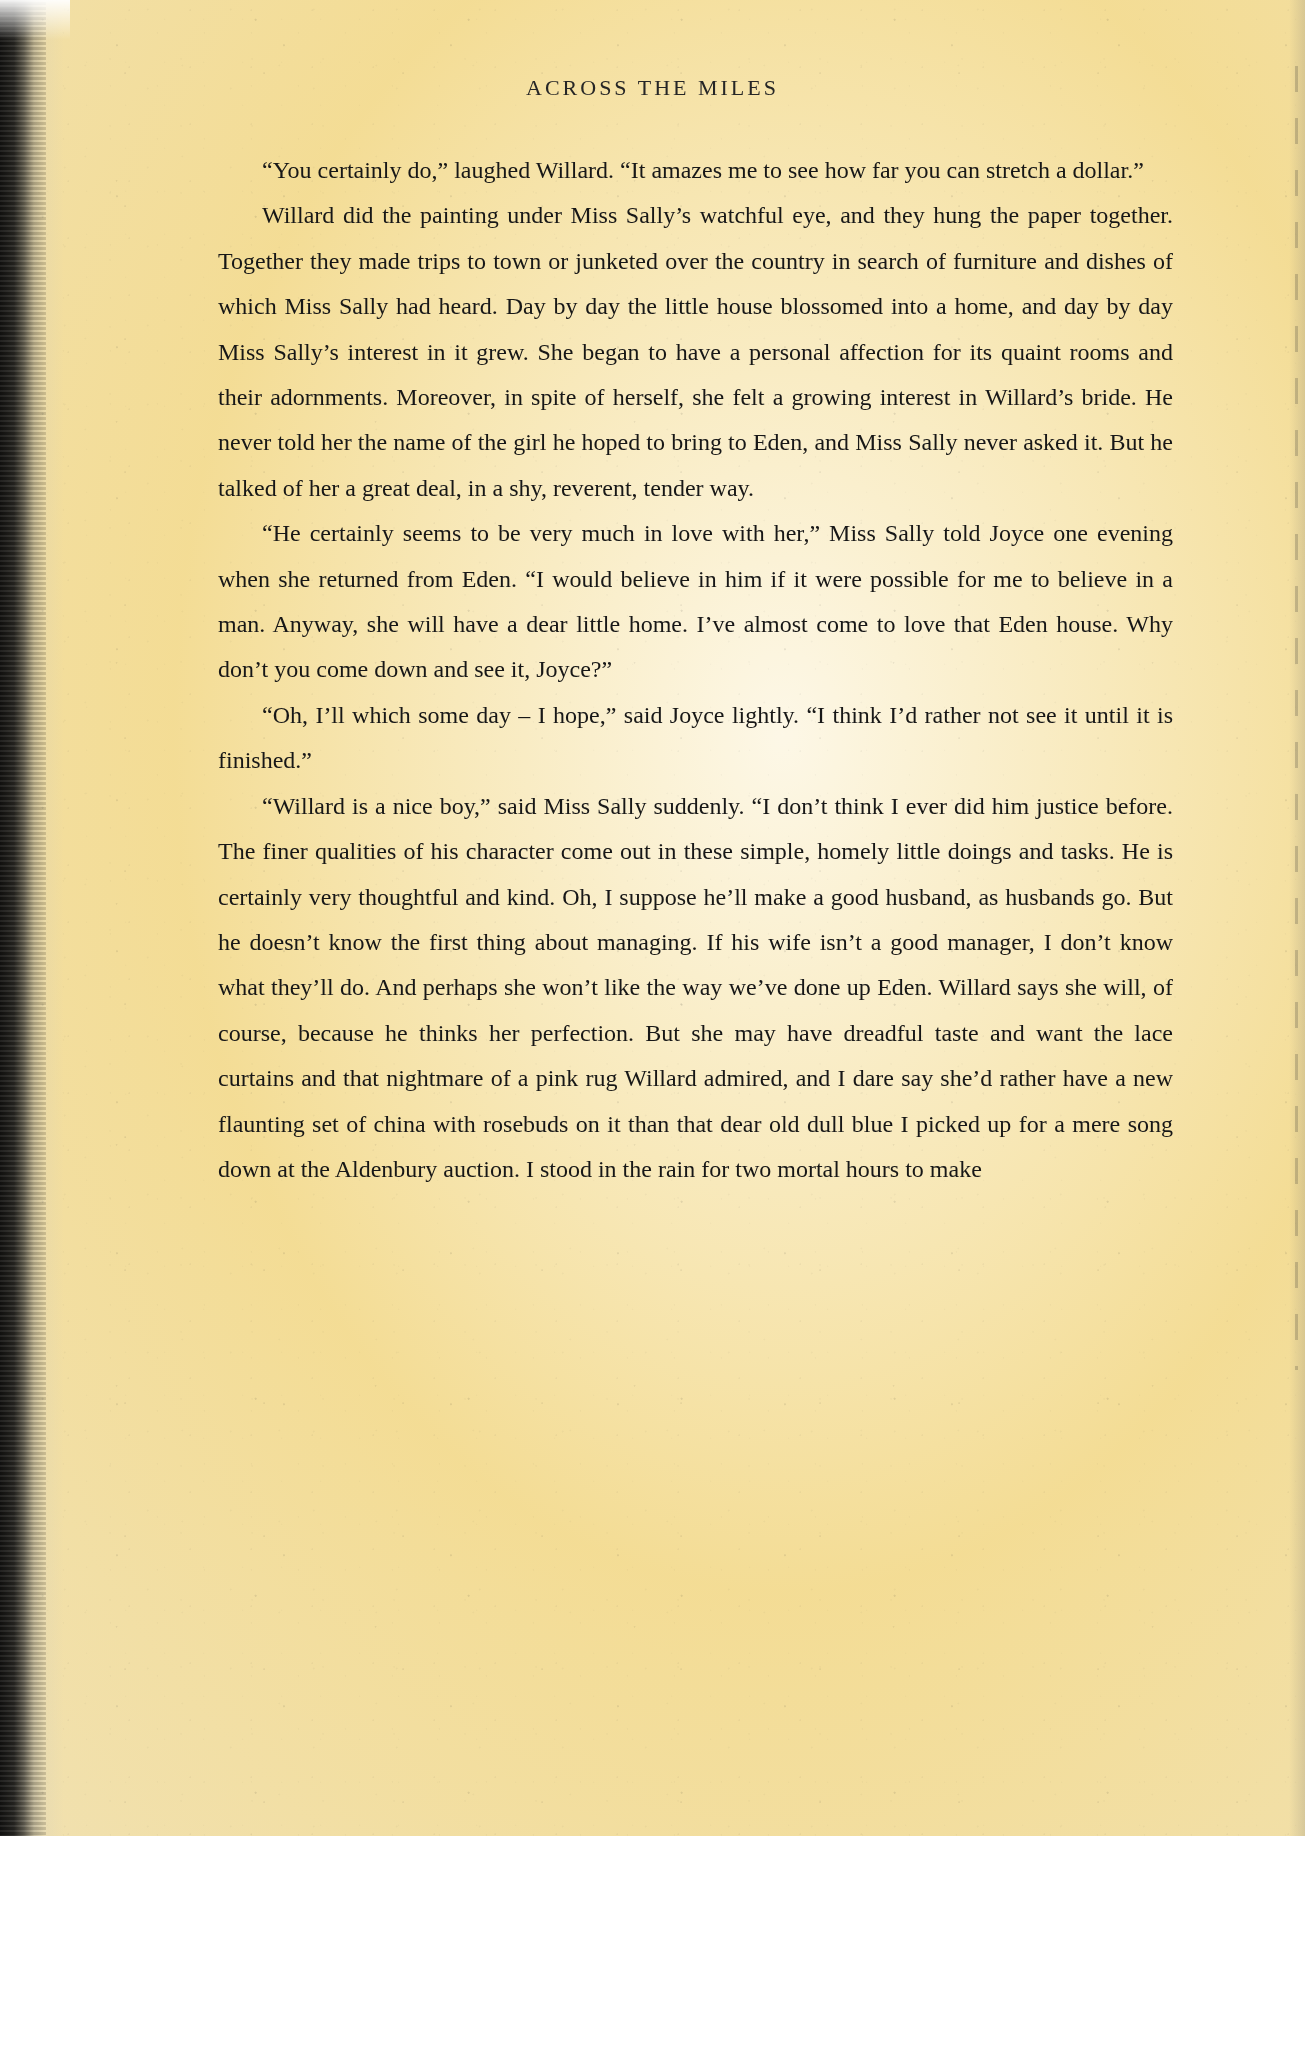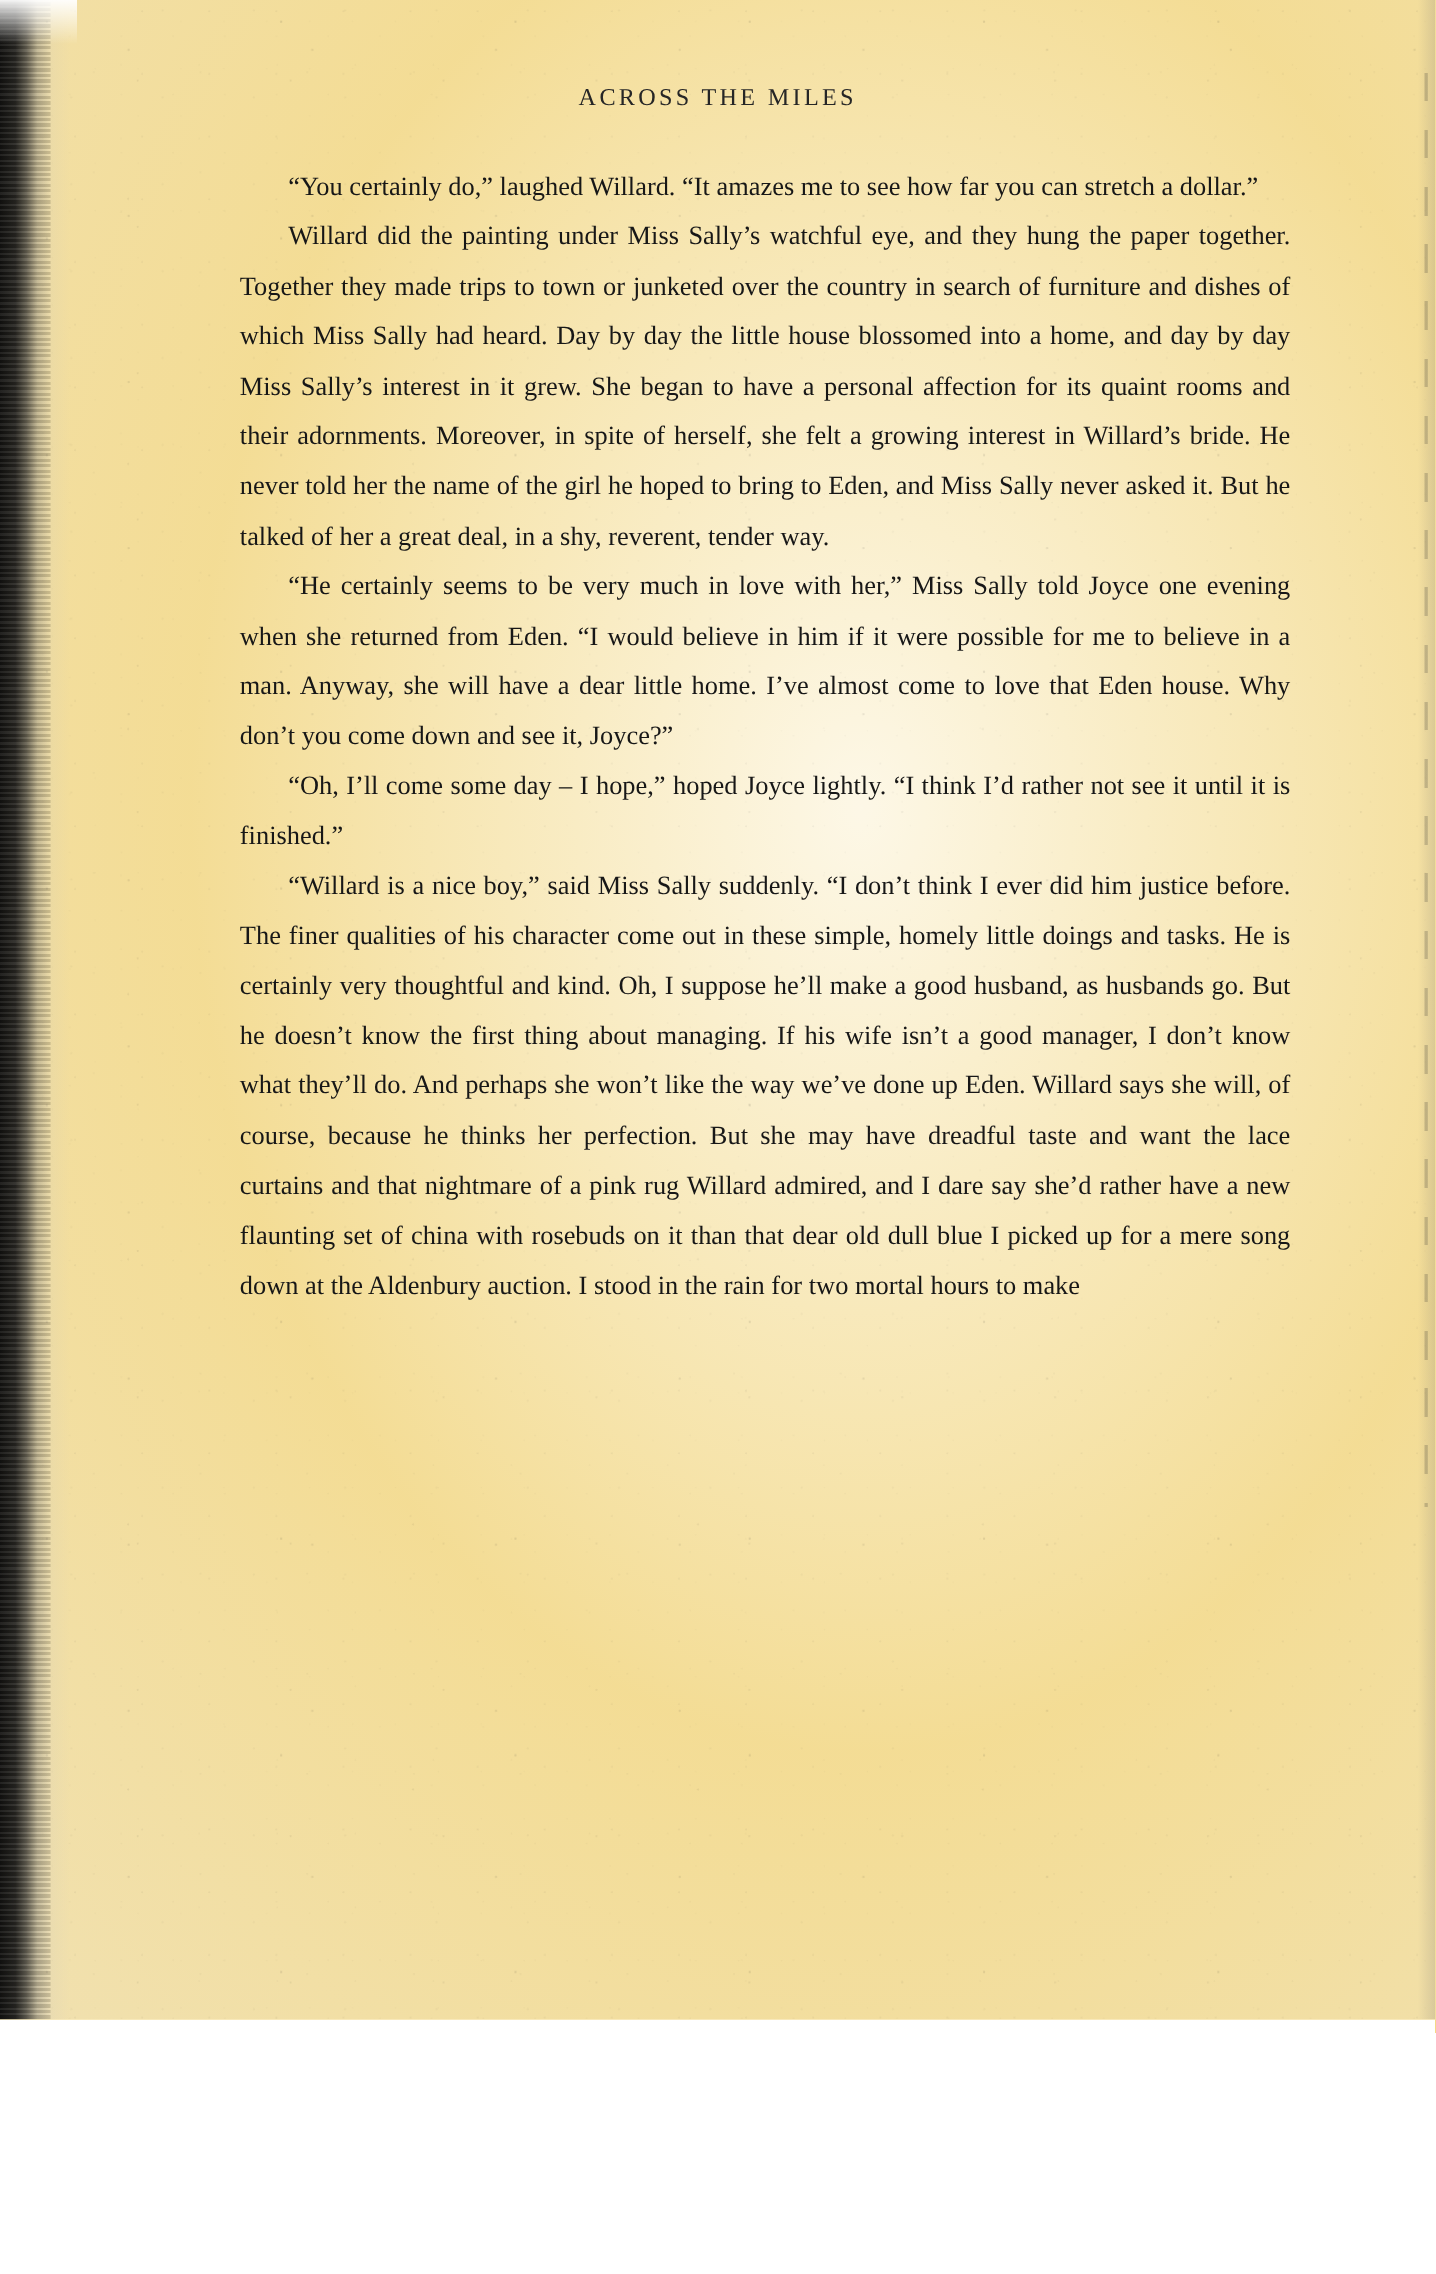--- a/index.html
+++ b/index.html
@@ -176,21 +176,21 @@
   <div class="grain"></div>
 
   <div class="content">
 
     <div class="running-head">ACROSS THE MILES</div>
 
     <div class="body-text">
       <p>“You certainly do,” laughed Willard. “It amazes me to see how far you can stretch a dollar.”</p>
       <p>Willard did the painting under Miss Sally’s watchful eye, and they hung the paper together. Together they made trips to town or junketed over the country in search of furniture and dishes of which Miss Sally had heard. Day by day the little house blossomed into a home, and day by day Miss Sally’s interest in it grew. She began to have a personal affection for its quaint rooms and their adornments. Moreover, in spite of herself, she felt a growing interest in Willard’s bride. He never told her the name of the girl he hoped to bring to Eden, and Miss Sally never asked it. But he talked of her a great deal, in a shy, reverent, tender way.</p>
       <p>“He certainly seems to be very much in love with her,” Miss Sally told Joyce one evening when she returned from Eden. “I would believe in him if it were possible for me to believe in a man. Anyway, she will have a dear little home. I’ve almost come to love that Eden house. Why don’t you come down and see it, Joyce?”</p>
-      <p>“Oh, I’ll come some day – I hope,” hoped Joyce lightly. “I think I’d rather not see it until it is finished.”</p>
+      <p>“Oh, I’ll which some day – I hope,” said Joyce lightly. “I think I’d rather not see it until it is finished.”</p>
       <p>“Willard is a nice boy,” said Miss Sally suddenly. “I don’t think I ever did him justice before. The finer qualities of his character come out in these simple, homely little doings and tasks. He is certainly very thoughtful and kind. Oh, I suppose he’ll make a good husband, as husbands go. But he doesn’t know the first thing about managing. If his wife isn’t a good manager, I don’t know what they’ll do. And perhaps she won’t like the way we’ve done up Eden. Willard says she will, of course, because he thinks her perfection. But she may have dreadful taste and want the lace curtains and that nightmare of a pink rug Willard admired, and I dare say she’d rather have a new flaunting set of china with rosebuds on it than that dear old dull blue I picked up for a mere song down at the Aldenbury auction. I stood in the rain for two mortal hours to make</p>
     </div>
 
     <div class="folio">32</div>
   </div>
 
   <div class="speckles"></div>
   <div class="gutter-shadow"></div>
   <div class="gutter-texture"></div>
   <div class="gutter-top-fade"></div>

